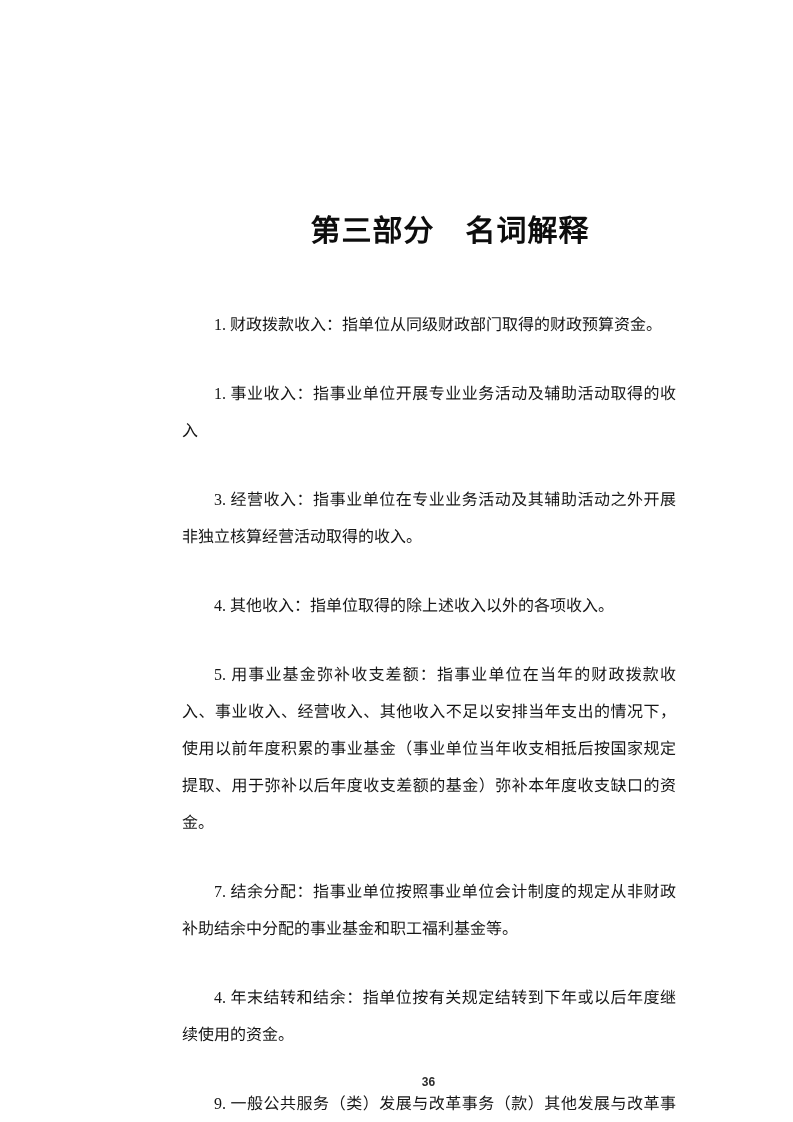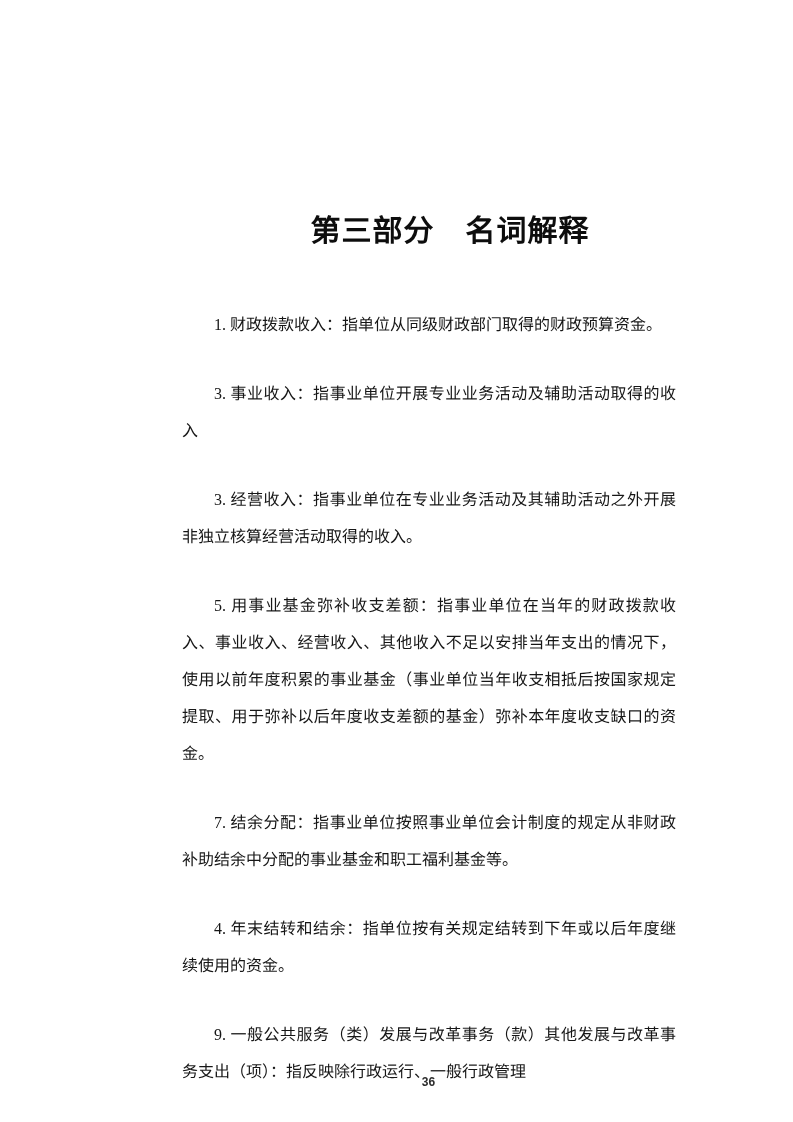--- a/index.html
+++ b/index.html
@@ -59,22 +59,23 @@
 </style>
 </head>
 <body>
 
 <div class="page">
 
   <h1 class="doc-title">第三部分　名词解释</h1>
 
   <div class="doc-body">
     <p class="para">1. 财政拨款收入：指单位从同级财政部门取得的财政预算资金。</p>
-    <p class="para">3. 事业收入：指事业单位开展专业业务活动及辅助活动取得的收入</p>
+    <p class="para">1. 事业收入：指事业单位开展专业业务活动及辅助活动取得的收入</p>
     <p class="para">3. 经营收入：指事业单位在专业业务活动及其辅助活动之外开展非独立核算经营活动取得的收入。</p>
+    <p class="para">4. 其他收入：指单位取得的除上述收入以外的各项收入。</p>
     <p class="para">5. 用事业基金弥补收支差额：指事业单位在当年的财政拨款收入、事业收入、经营收入、其他收入不足以安排当年支出的情况下，使用以前年度积累的事业基金（事业单位当年收支相抵后按国家规定提取、用于弥补以后年度收支差额的基金）弥补本年度收支缺口的资金。</p>
     <p class="para">7. 结余分配：指事业单位按照事业单位会计制度的规定从非财政补助结余中分配的事业基金和职工福利基金等。</p>
     <p class="para">4. 年末结转和结余：指单位按有关规定结转到下年或以后年度继续使用的资金。</p>
     <p class="para">9. 一般公共服务（类）发展与改革事务（款）其他发展与改革事务支出（项）：指反映除行政运行、一般行政管理</p>
   </div>
 
   <div class="page-num">36</div>
 
 </div>
 

